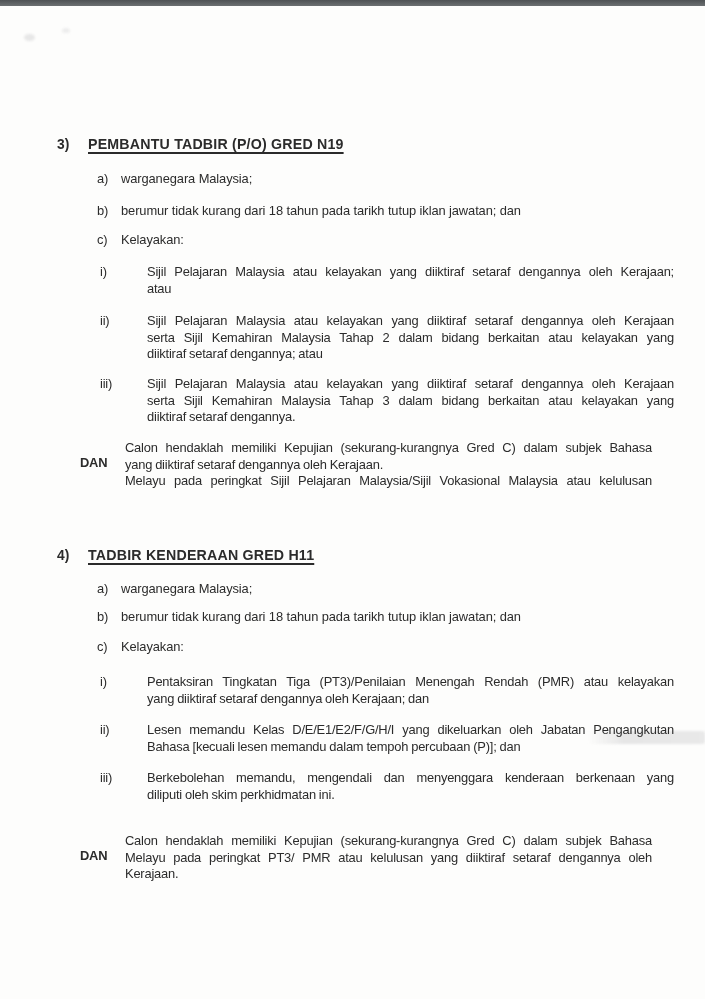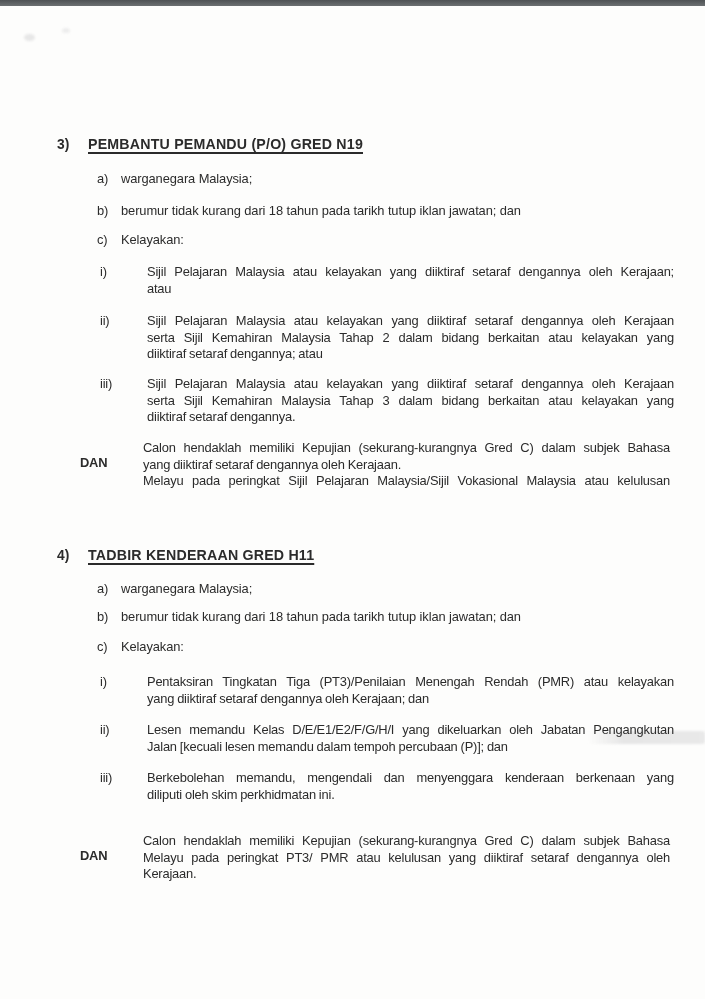--- a/index.html
+++ b/index.html
@@ -53,35 +53,35 @@
     letter-spacing: -0.2px; word-spacing: -0.4px;
   }
   .roman .rm { width: 25px; flex: none; line-height: 16.5px; }
   .roman .rt { width: 527px; margin-left: 22px; }
   .dan {
     position: absolute; left: 80px;
     display: flex; font-size: 12.9px;
     letter-spacing: -0.2px; word-spacing: -0.4px;
   }
   .dan .dm { width: 45px; flex: none; font-weight: bold; line-height: 16.5px; margin-top: 15px; }
-  .dan .dt { width: 527px; margin-left: 18px; }
+  .dan .dt { width: 527px; }
   .ln { line-height: 16.5px; }
   .fill { text-align: justify; text-align-last: justify; }
 </style>
 </head>
 <body>
 
 <div class="page">
   <div class="top-edge"></div>
   <div class="smudge s1"></div>
   <div class="smudge s2"></div>
   <div class="smear"></div>
 
   <div class="sec-num" style="top:136px">3)</div>
-  <div class="sec-title" style="top:136px">PEMBANTU PEMANDU (P/O) GRED N19</div>
+  <div class="sec-title" style="top:136px">PEMBANTU TADBIR (P/O) GRED N19</div>
 
   <div class="letter" style="top:171px">
     <span class="lm">a)</span>
     <span class="lt">warganegara Malaysia;</span>
   </div>
   <div class="letter" style="top:203px">
     <span class="lm">b)</span>
     <span class="lt">berumur tidak kurang dari 18 tahun pada tarikh tutup iklan jawatan; dan</span>
   </div>
   <div class="letter" style="top:232px">
@@ -145,21 +145,21 @@
     <div class="rt">
       <div class="ln fill">Pentaksiran Tingkatan Tiga (PT3)/Penilaian Menengah Rendah (PMR) atau kelayakan</div>
       <div class="ln">yang diiktiraf setaraf dengannya oleh Kerajaan; dan</div>
     </div>
   </div>
 
   <div class="roman" style="top:722px">
     <span class="rm">ii)</span>
     <div class="rt">
       <div class="ln fill">Lesen memandu Kelas D/E/E1/E2/F/G/H/I yang dikeluarkan oleh Jabatan Pengangkutan</div>
-      <div class="ln">Jalan [kecuali lesen memandu dalam tempoh percubaan (P)]; dan</div>
+      <div class="ln">Bahasa [kecuali lesen memandu dalam tempoh percubaan (P)]; dan</div>
     </div>
   </div>
 
   <div class="roman" style="top:770px">
     <span class="rm">iii)</span>
     <div class="rt">
       <div class="ln fill">Berkebolehan memandu, mengendali dan menyenggara kenderaan berkenaan yang</div>
       <div class="ln">diliputi oleh skim perkhidmatan ini.</div>
     </div>
   </div>

